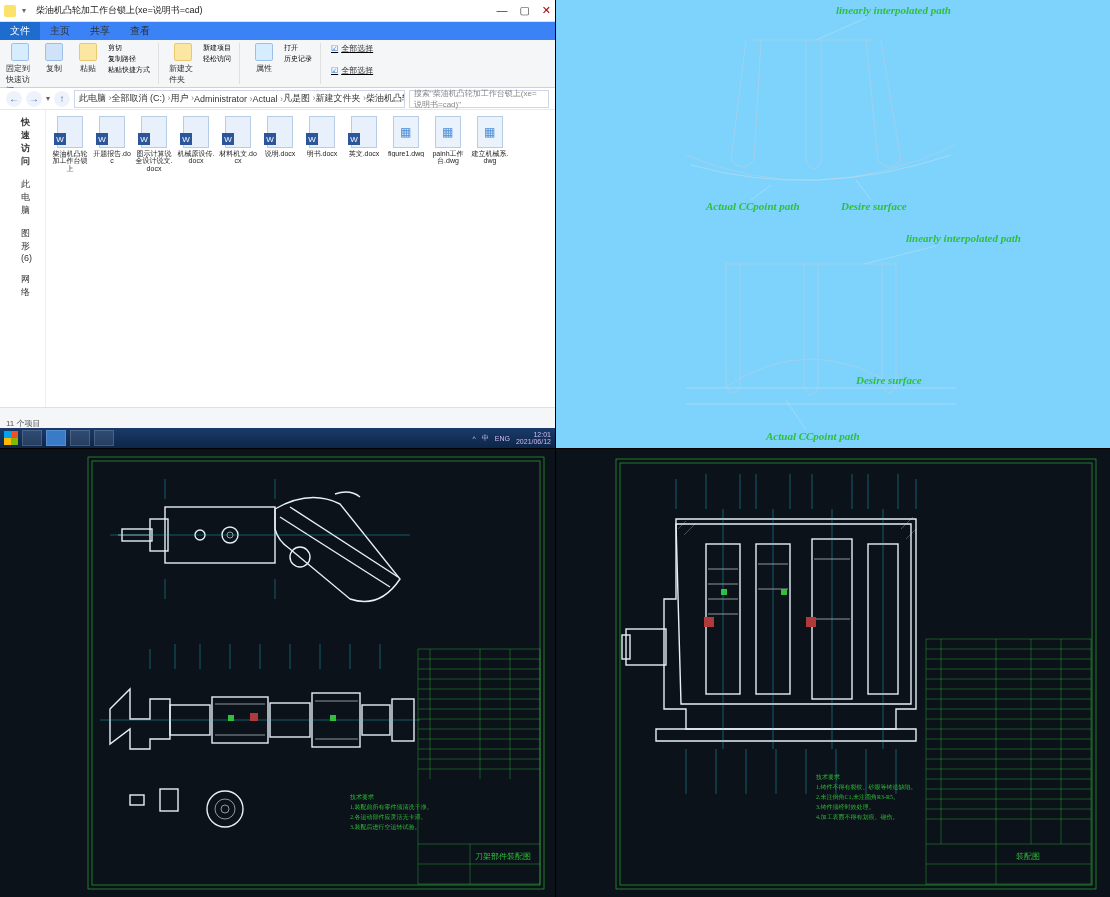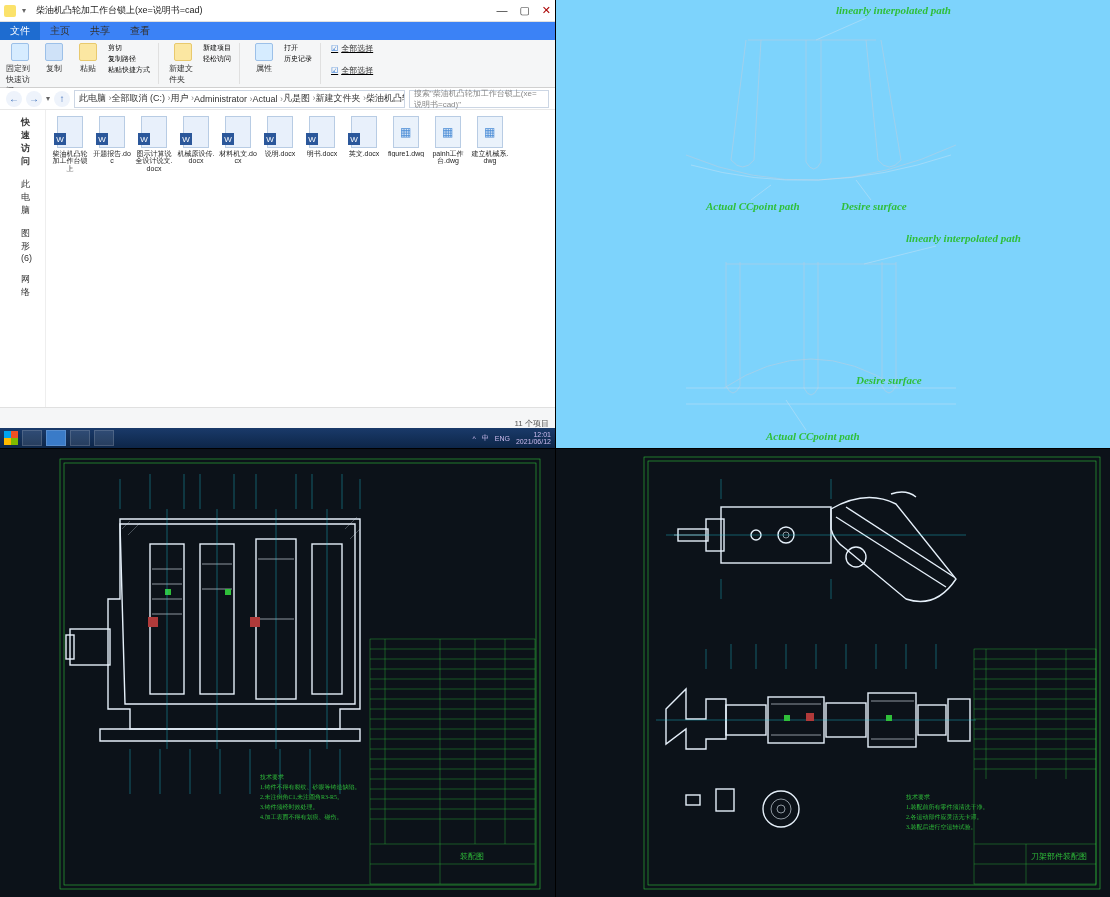--- a/index.html
+++ b/index.html
@@ -39,21 +39,21 @@
   .navitem.blue .nicon { background: #58a6e8; }
   .navitem.heading { font-weight: bold; }
   .filearea { flex: 1; padding: 6px 4px; display: flex; flex-wrap: wrap; align-content: flex-start; gap: 4px 2px; }
   .fileitem { width: 40px; display: flex; flex-direction: column; align-items: center; gap: 2px; }
   .fileicon { width: 26px; height: 32px; background: #fff; border: 1px solid #b8cce4; position: relative; }
   .fileicon.word { background: linear-gradient(#e8f0fb,#e8f0fb); }
   .fileicon.word::before { content: 'W'; position: absolute; left: -4px; bottom: 2px; width: 12px; height: 12px; background: #2b579a; color: #fff; font-size: 8px; display: flex; align-items: center; justify-content: center; }
   .fileicon.dwg { background: #eaf2fb; }
   .fileicon.dwg::before { content: '▦'; position: absolute; left: 6px; top: 8px; color: #4a8cd6; font-size: 12px; }
   .filelabel { font-size: 7px; color: #222; text-align: center; line-height: 1.05; word-break: break-all; max-height: 22px; overflow: hidden; }
-  .statusbar { height: 16px; background: #f5f6f7; border-top: 1px solid #e0e0e0; font-size: 8px; color: #555; padding: 10px 6px; text-align: right; }
+  .statusbar { height: 16px; background: #f5f6f7; border-top: 1px solid #e0e0e0; font-size: 8px; color: #555; padding: 10px 6px; }
   .taskbar { height: 20px; background: linear-gradient(#1a3a6a,#0d2648); display: flex; align-items: center; padding: 0 4px; gap: 4px; }
   .taskbar .start { width: 14px; height: 14px; background: conic-gradient(#f25022 0 25%,#7fba00 25% 50%,#ffb900 50% 75%,#00a4ef 75% 100%); }
   .taskbar .tbtn { width: 20px; height: 16px; background: rgba(255,255,255,0.1); border: 1px solid rgba(255,255,255,0.15); }
   .taskbar .tbtn.active { background: #3a7bc8; }
   .tray { margin-left: auto; display: flex; align-items: center; gap: 6px; color: #cbe; font-size: 7px; }
   .tray .clock { text-align: right; line-height: 1.0; }
 
   
   .cad { background: #7dd3fc; width: 100%; height: 100%; position: relative; font-weight: bold; }
   .cad svg { width: 100%; height: 100%; }
@@ -288,20 +288,119 @@
         <line class="cline" x1="340" y1="262" x2="340" y2="386"></line>
         <path class="cline" d="M326 386 Q333 400 340 386"></path>
         <line class="cline" x1="170" y1="264" x2="340" y2="264"></line>
         <line class="cline-th" x1="130" y1="388" x2="400" y2="388"></line>
         <line class="cline-th" x1="130" y1="404" x2="400" y2="404"></line>
         <path class="cline" d="M168 388 Q255 330 342 388"></path>
       </g>
       <text class="clabel" x="300" y="384">Desire surface</text>
       <text class="clabel" x="210" y="440">Actual CCpoint path</text>
       <line class="cline-th" x1="250" y1="430" x2="230" y2="400"></line>
+    </svg>
+  </div>
+
+  <div class="panel cad-dark">
+    <svg viewBox="0 0 555 448">
+      <rect class="frame-g" x="88" y="8" width="456" height="432"></rect>
+      <rect class="frame-g" x="92" y="12" width="448" height="424"></rect>
+
+      <g>
+        <rect class="thin-g" x="418" y="200" width="122" height="235"></rect>
+        <g class="thin-g">
+          <line x1="418" y1="210" x2="540" y2="210"></line>
+            <line x1="418" y1="220" x2="540" y2="220"></line>
+          <line x1="418" y1="230" x2="540" y2="230"></line>
+            <line x1="418" y1="240" x2="540" y2="240"></line>
+          <line x1="418" y1="250" x2="540" y2="250"></line>
+            <line x1="418" y1="260" x2="540" y2="260"></line>
+          <line x1="418" y1="270" x2="540" y2="270"></line>
+            <line x1="418" y1="280" x2="540" y2="280"></line>
+          <line x1="418" y1="290" x2="540" y2="290"></line>
+            <line x1="418" y1="300" x2="540" y2="300"></line>
+          <line x1="418" y1="310" x2="540" y2="310"></line>
+            <line x1="418" y1="320" x2="540" y2="320"></line>
+          <line x1="418" y1="395" x2="540" y2="395"></line>
+            <line x1="418" y1="415" x2="540" y2="415"></line>
+          <line x1="430" y1="200" x2="430" y2="330"></line>
+            <line x1="480" y1="200" x2="480" y2="330"></line>
+          <line x1="510" y1="200" x2="510" y2="330"></line>
+          <line x1="470" y1="395" x2="470" y2="435"></line>
+        </g>
+        <text class="txt-g-lg" x="475" y="410">刀架部件装配图</text>
+      </g>
+
+      <g>
+        <rect class="body-w" x="165" y="58" width="110" height="56"></rect>
+        <rect class="body-w" x="150" y="70" width="18" height="32"></rect>
+        <rect class="body-w" x="122" y="80" width="30" height="12"></rect>
+        <line class="body-wt" x1="118" y1="86" x2="150" y2="86"></line>
+        <circle class="body-w" cx="230" cy="86" r="8"></circle>
+        <circle class="body-wt" cx="230" cy="86" r="3"></circle>
+        <circle class="body-w" cx="200" cy="86" r="5"></circle>
+        <path class="body-w" d="M275 60 Q310 40 340 55 L400 130 Q380 160 350 150 L290 100 Q278 92 275 80 Z"></path>
+        <path class="body-w" d="M280 68 L390 138"></path>
+        <path class="body-w" d="M290 58 L398 128"></path>
+        <circle class="body-w" cx="300" cy="108" r="10"></circle>
+        <path class="body-w" d="M335 45 Q350 40 360 48"></path>
+        <line class="thin-c" x1="110" y1="86" x2="410" y2="86"></line>
+
+        <g class="thin-c">
+          <line x1="165" y1="50" x2="165" y2="30"></line>
+            <line x1="275" y1="50" x2="275" y2="30"></line>
+          <line x1="165" y1="130" x2="165" y2="150"></line>
+            <line x1="275" y1="130" x2="275" y2="150"></line>
+        </g>
+      </g>
+
+      <g>
+        <path class="body-w" d="M110 260 L130 240 L130 270 L150 270 L150 250 L170 250 L170 290 L150 290 L150 300 L130 300 L130 280 L110 295 Z"></path>
+        <rect class="body-w" x="170" y="256" width="40" height="30"></rect>
+        <rect class="body-w" x="212" y="248" width="56" height="46"></rect>
+        <rect class="body-w" x="270" y="254" width="40" height="34"></rect>
+        <rect class="body-w" x="312" y="244" width="48" height="54"></rect>
+        <rect class="body-w" x="362" y="256" width="28" height="30"></rect>
+        <rect class="body-w" x="392" y="250" width="22" height="42"></rect>
+        <line class="thin-c" x1="100" y1="271" x2="420" y2="271"></line>
+
+        <g class="body-wt">
+          <line x1="215" y1="255" x2="265" y2="255"></line>
+            <line x1="215" y1="286" x2="265" y2="286"></line>
+          <line x1="315" y1="252" x2="358" y2="252"></line>
+            <line x1="315" y1="290" x2="358" y2="290"></line>
+        </g>
+        <rect style="fill:#2fbf3a" x="228" y="266" width="6" height="6"></rect>
+        <rect style="fill:#2fbf3a" x="330" y="266" width="6" height="6"></rect>
+        <rect class="fill-r" x="250" y="264" width="8" height="8"></rect>
+
+        <circle class="body-w" cx="225" cy="360" r="18"></circle>
+        <circle class="body-wt" cx="225" cy="360" r="10"></circle>
+        <circle class="body-wt" cx="225" cy="360" r="4"></circle>
+        <rect class="body-w" x="160" y="340" width="18" height="22"></rect>
+        <rect class="body-w" x="130" y="346" width="14" height="10"></rect>
+
+        <g class="thin-c">
+          <line x1="150" y1="220" x2="150" y2="200"></line>
+            <line x1="175" y1="220" x2="175" y2="195"></line>
+          <line x1="200" y1="220" x2="200" y2="195"></line>
+            <line x1="230" y1="220" x2="230" y2="195"></line>
+          <line x1="260" y1="220" x2="260" y2="195"></line>
+            <line x1="290" y1="220" x2="290" y2="195"></line>
+          <line x1="320" y1="220" x2="320" y2="195"></line>
+            <line x1="350" y1="220" x2="350" y2="195"></line>
+          <line x1="380" y1="220" x2="380" y2="195"></line>
+        </g>
+      </g>
+
+      <text class="txt-g" x="350" y="350">技术要求</text>
+      <text class="txt-g" x="350" y="360">1.装配前所有零件须清洗干净。</text>
+      <text class="txt-g" x="350" y="370">2.各运动部件应灵活无卡滞。</text>
+      <text class="txt-g" x="350" y="380">3.装配后进行空运转试验。</text>
     </svg>
   </div>
 
   <div class="panel cad-dark">
     <svg viewBox="0 0 555 448">
       <rect class="frame-g" x="60" y="10" width="480" height="430"></rect>
       <rect class="frame-g" x="64" y="14" width="472" height="422"></rect>
 
       <g>
         <rect class="thin-g" x="370" y="190" width="165" height="245"></rect>
@@ -400,112 +499,13 @@
       </g>
 
       <text class="txt-g" x="260" y="330">技术要求</text>
       <text class="txt-g" x="260" y="340">1.铸件不得有裂纹、砂眼等铸造缺陷。</text>
       <text class="txt-g" x="260" y="350">2.未注倒角C1,未注圆角R3-R5。</text>
       <text class="txt-g" x="260" y="360">3.铸件须经时效处理。</text>
       <text class="txt-g" x="260" y="370">4.加工表面不得有划痕、碰伤。</text>
     </svg>
   </div>
 
-  <div class="panel cad-dark">
-    <svg viewBox="0 0 555 448">
-      <rect class="frame-g" x="88" y="8" width="456" height="432"></rect>
-      <rect class="frame-g" x="92" y="12" width="448" height="424"></rect>
-
-      <g>
-        <rect class="thin-g" x="418" y="200" width="122" height="235"></rect>
-        <g class="thin-g">
-          <line x1="418" y1="210" x2="540" y2="210"></line>
-            <line x1="418" y1="220" x2="540" y2="220"></line>
-          <line x1="418" y1="230" x2="540" y2="230"></line>
-            <line x1="418" y1="240" x2="540" y2="240"></line>
-          <line x1="418" y1="250" x2="540" y2="250"></line>
-            <line x1="418" y1="260" x2="540" y2="260"></line>
-          <line x1="418" y1="270" x2="540" y2="270"></line>
-            <line x1="418" y1="280" x2="540" y2="280"></line>
-          <line x1="418" y1="290" x2="540" y2="290"></line>
-            <line x1="418" y1="300" x2="540" y2="300"></line>
-          <line x1="418" y1="310" x2="540" y2="310"></line>
-            <line x1="418" y1="320" x2="540" y2="320"></line>
-          <line x1="418" y1="395" x2="540" y2="395"></line>
-            <line x1="418" y1="415" x2="540" y2="415"></line>
-          <line x1="430" y1="200" x2="430" y2="330"></line>
-            <line x1="480" y1="200" x2="480" y2="330"></line>
-          <line x1="510" y1="200" x2="510" y2="330"></line>
-          <line x1="470" y1="395" x2="470" y2="435"></line>
-        </g>
-        <text class="txt-g-lg" x="475" y="410">刀架部件装配图</text>
-      </g>
-
-      <g>
-        <rect class="body-w" x="165" y="58" width="110" height="56"></rect>
-        <rect class="body-w" x="150" y="70" width="18" height="32"></rect>
-        <rect class="body-w" x="122" y="80" width="30" height="12"></rect>
-        <line class="body-wt" x1="118" y1="86" x2="150" y2="86"></line>
-        <circle class="body-w" cx="230" cy="86" r="8"></circle>
-        <circle class="body-wt" cx="230" cy="86" r="3"></circle>
-        <circle class="body-w" cx="200" cy="86" r="5"></circle>
-        <path class="body-w" d="M275 60 Q310 40 340 55 L400 130 Q380 160 350 150 L290 100 Q278 92 275 80 Z"></path>
-        <path class="body-w" d="M280 68 L390 138"></path>
-        <path class="body-w" d="M290 58 L398 128"></path>
-        <circle class="body-w" cx="300" cy="108" r="10"></circle>
-        <path class="body-w" d="M335 45 Q350 40 360 48"></path>
-        <line class="thin-c" x1="110" y1="86" x2="410" y2="86"></line>
-
-        <g class="thin-c">
-          <line x1="165" y1="50" x2="165" y2="30"></line>
-            <line x1="275" y1="50" x2="275" y2="30"></line>
-          <line x1="165" y1="130" x2="165" y2="150"></line>
-            <line x1="275" y1="130" x2="275" y2="150"></line>
-        </g>
-      </g>
-
-      <g>
-        <path class="body-w" d="M110 260 L130 240 L130 270 L150 270 L150 250 L170 250 L170 290 L150 290 L150 300 L130 300 L130 280 L110 295 Z"></path>
-        <rect class="body-w" x="170" y="256" width="40" height="30"></rect>
-        <rect class="body-w" x="212" y="248" width="56" height="46"></rect>
-        <rect class="body-w" x="270" y="254" width="40" height="34"></rect>
-        <rect class="body-w" x="312" y="244" width="48" height="54"></rect>
-        <rect class="body-w" x="362" y="256" width="28" height="30"></rect>
-        <rect class="body-w" x="392" y="250" width="22" height="42"></rect>
-        <line class="thin-c" x1="100" y1="271" x2="420" y2="271"></line>
-
-        <g class="body-wt">
-          <line x1="215" y1="255" x2="265" y2="255"></line>
-            <line x1="215" y1="286" x2="265" y2="286"></line>
-          <line x1="315" y1="252" x2="358" y2="252"></line>
-            <line x1="315" y1="290" x2="358" y2="290"></line>
-        </g>
-        <rect style="fill:#2fbf3a" x="228" y="266" width="6" height="6"></rect>
-        <rect style="fill:#2fbf3a" x="330" y="266" width="6" height="6"></rect>
-        <rect class="fill-r" x="250" y="264" width="8" height="8"></rect>
-
-        <circle class="body-w" cx="225" cy="360" r="18"></circle>
-        <circle class="body-wt" cx="225" cy="360" r="10"></circle>
-        <circle class="body-wt" cx="225" cy="360" r="4"></circle>
-        <rect class="body-w" x="160" y="340" width="18" height="22"></rect>
-        <rect class="body-w" x="130" y="346" width="14" height="10"></rect>
-
-        <g class="thin-c">
-          <line x1="150" y1="220" x2="150" y2="200"></line>
-            <line x1="175" y1="220" x2="175" y2="195"></line>
-          <line x1="200" y1="220" x2="200" y2="195"></line>
-            <line x1="230" y1="220" x2="230" y2="195"></line>
-          <line x1="260" y1="220" x2="260" y2="195"></line>
-            <line x1="290" y1="220" x2="290" y2="195"></line>
-          <line x1="320" y1="220" x2="320" y2="195"></line>
-            <line x1="350" y1="220" x2="350" y2="195"></line>
-          <line x1="380" y1="220" x2="380" y2="195"></line>
-        </g>
-      </g>
-
-      <text class="txt-g" x="350" y="350">技术要求</text>
-      <text class="txt-g" x="350" y="360">1.装配前所有零件须清洗干净。</text>
-      <text class="txt-g" x="350" y="370">2.各运动部件应灵活无卡滞。</text>
-      <text class="txt-g" x="350" y="380">3.装配后进行空运转试验。</text>
-    </svg>
-  </div>
-
 </div>
 
 </body></html>

